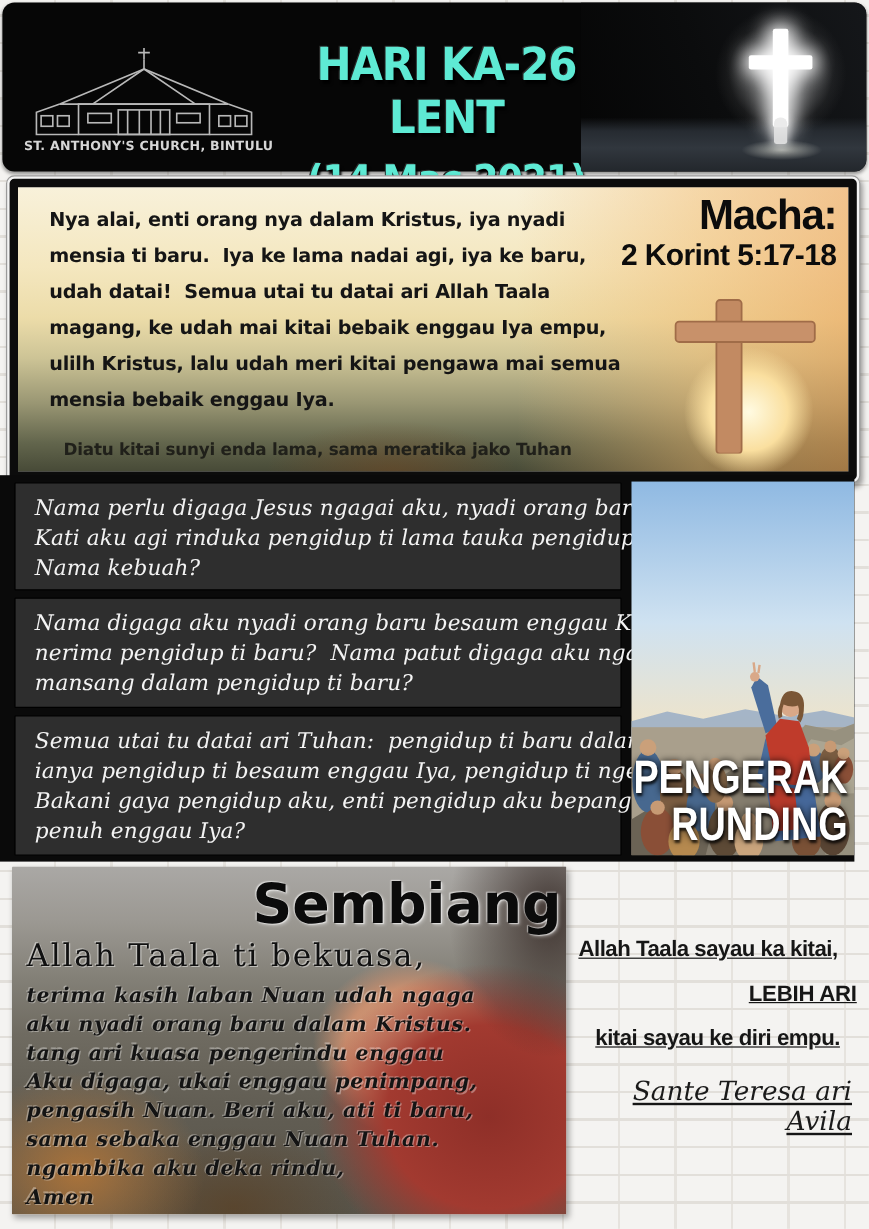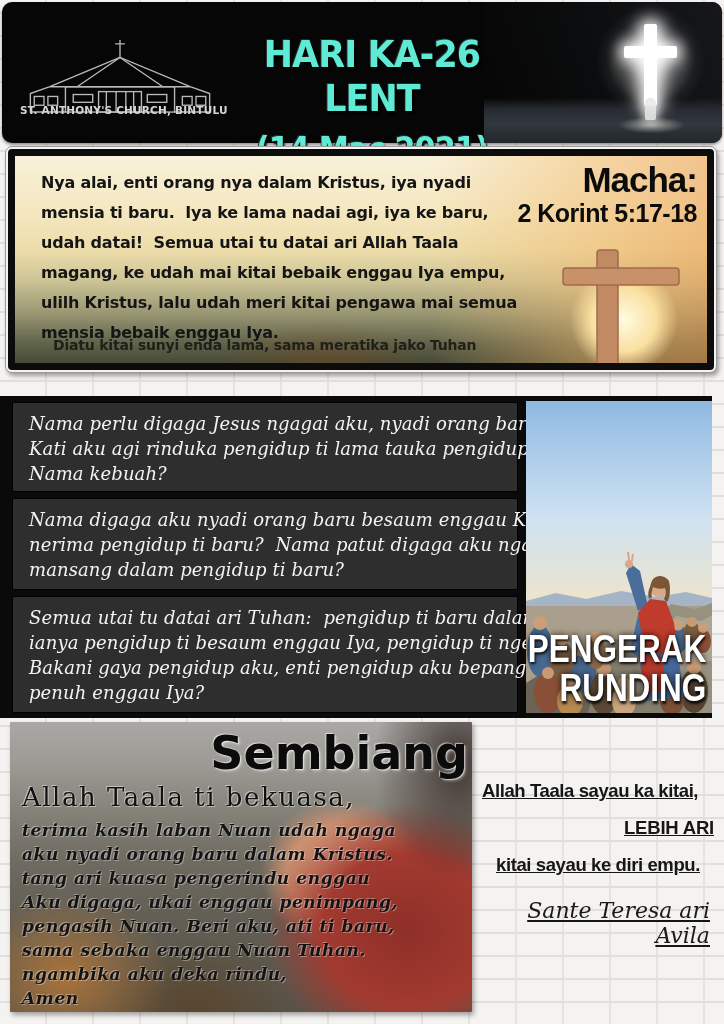--- a/index.html
+++ b/index.html
@@ -12,21 +12,21 @@
       repeating-linear-gradient(90deg, rgba(0,0,0,0) 0 45px, #e6e3de 45px 47px);
   }
   
   .header{
     position:absolute;left:2px;top:2px;width:720px;height:141px;
     background:var(--header-bg,#060606);border-radius:10px;
     box-shadow:0 2px 3px rgba(0,0,0,.4);
   }
   .church-logo{position:absolute;left:18px;top:36px;width:200px;height:76px;}
   .church-name{
-    position:absolute;left:18px;top:102px;width:210px;
+    position:absolute;left:18px;top:114px;width:210px;
     color:#d6d6d6;font-size:10.5px;font-weight:bold;letter-spacing:.2px;
   }
   .header-title-wrap{position:absolute;left:210px;top:0;width:320px;height:141px;text-align:center;color:#5eead4;}
   .header-title{
     margin-top:30px;font-size:38px;font-weight:bold;letter-spacing:-1px;
     text-shadow:2px 3px 2px rgba(0,0,0,.9), -1px -1px 0 #2a2a2a;
     transform:scale(.92,1);
   }
   .header-date{
     margin-top:10px;font-size:33px;font-weight:bold;letter-spacing:-1px;
@@ -52,21 +52,21 @@
   .glow-figure{
     position:absolute;left:161px;top:96px;width:11px;height:22px;background:#e9e9e9;
     border-radius:5px 5px 2px 2px;box-shadow:0 0 8px 2px rgba(255,255,255,.7);opacity:.9;
   }
   .sea-streak{
     position:absolute;left:120px;top:110px;width:95px;height:26px;
     background:radial-gradient(ellipse 48px 12px at 50% 50%, rgba(255,255,240,.55), rgba(255,255,255,0) 70%);
   }
   
   .scripture-frame{
-    position:absolute;left:5px;top:146px;width:712px;height:227px;
+    position:absolute;left:5px;top:146px;width:712px;height:257px;
     background:#f3f3f3;border:1px solid #9a9a9a;border-radius:7px;padding:2px;
     box-sizing:border-box;box-shadow:2px 3px 4px rgba(0,0,0,.35);
   }
   .scripture-inner{
     position:relative;width:100%;height:100%;box-sizing:border-box;
     border:7px solid #0c0c0c;border-radius:4px;overflow:hidden;
     background:
       radial-gradient(circle 72px at 88% 79%, #fffbe2 0%, #fadf9f 45%, rgba(250,223,159,0) 75%),
       linear-gradient(90deg, rgba(0,0,0,0) 52%, rgba(244,196,120,0) 60%, rgba(242,184,108,.45) 82%, rgba(236,158,80,.55) 100%),
       radial-gradient(ellipse 150px 60px at 45% 100%, rgba(120,70,30,.45), rgba(120,70,30,0) 70%),

